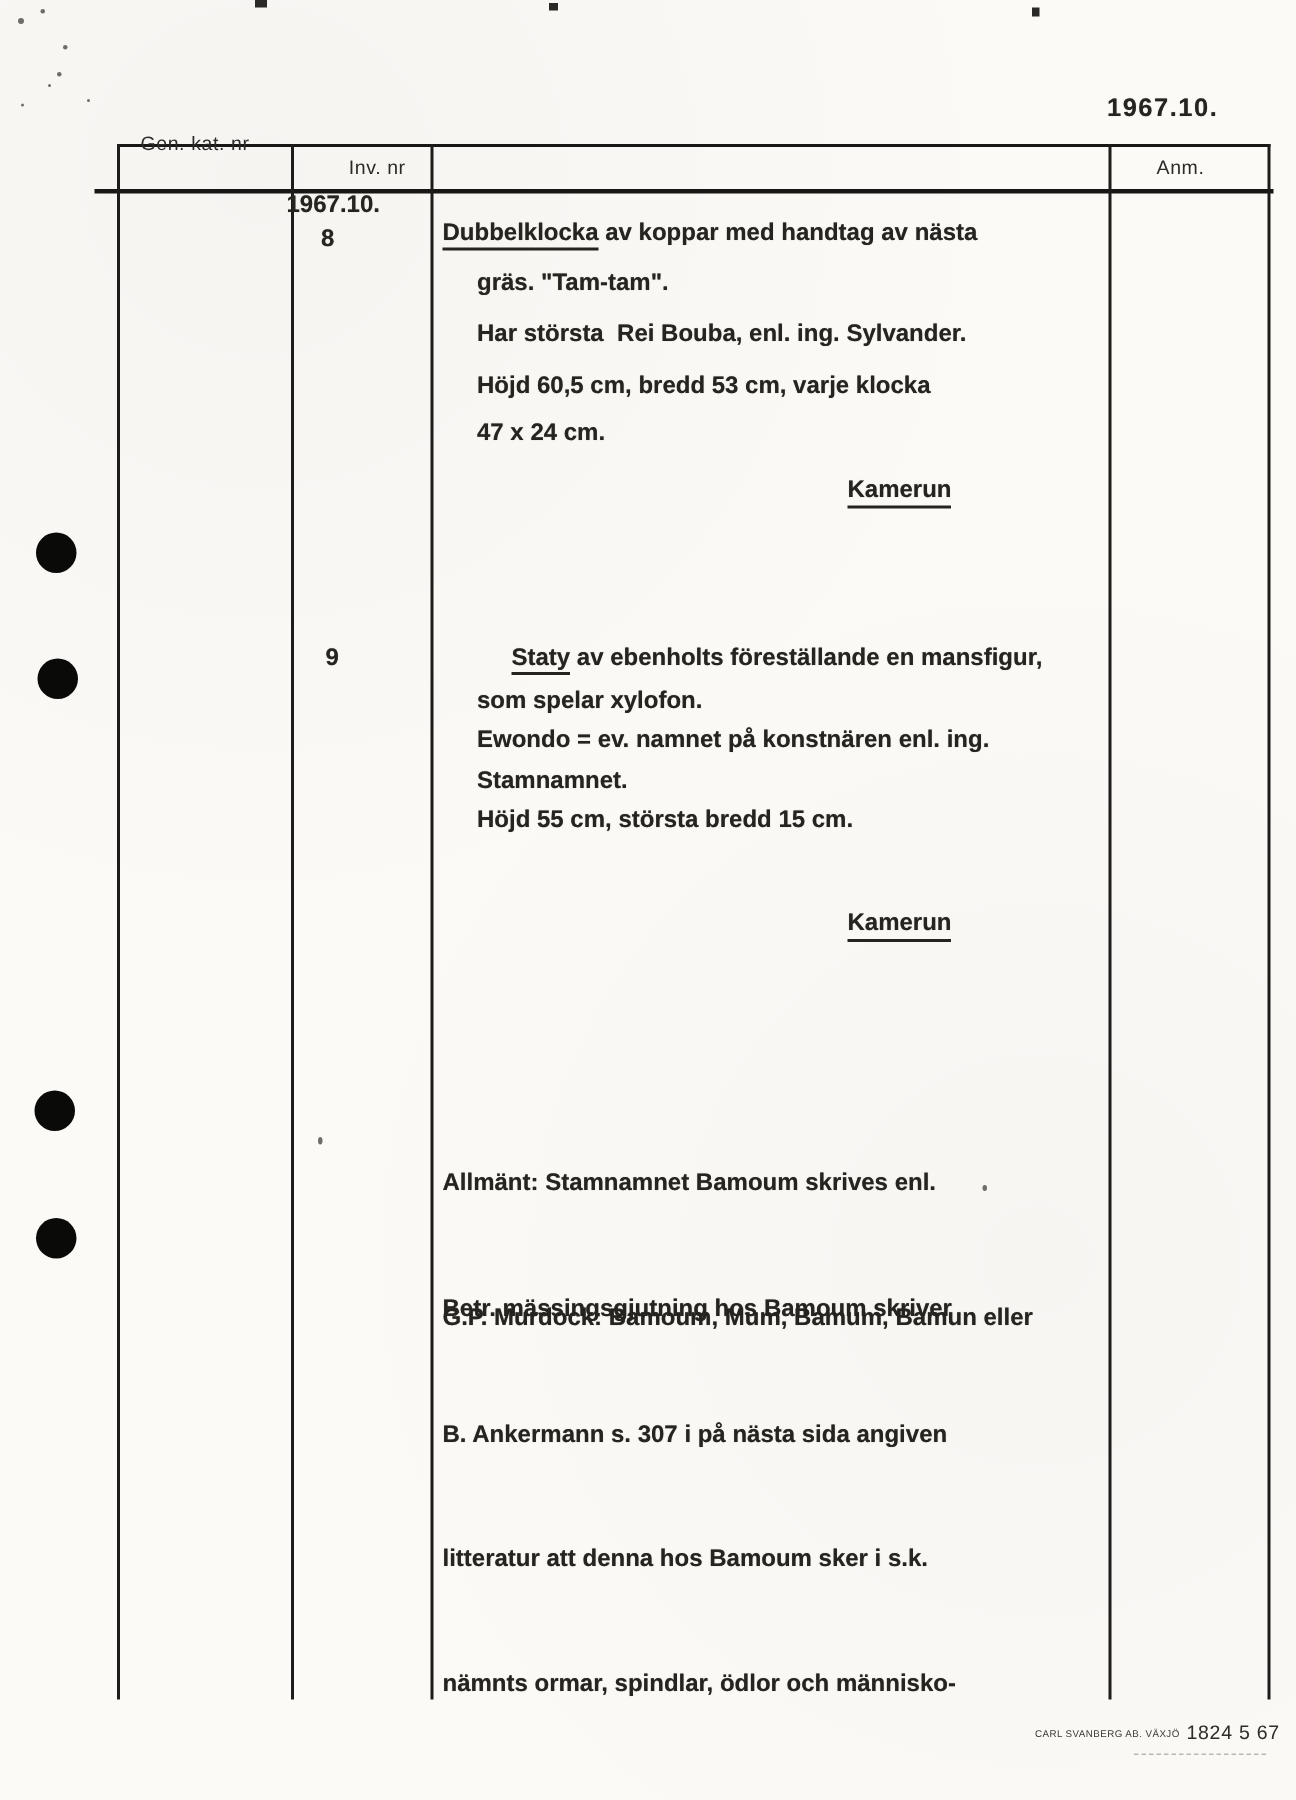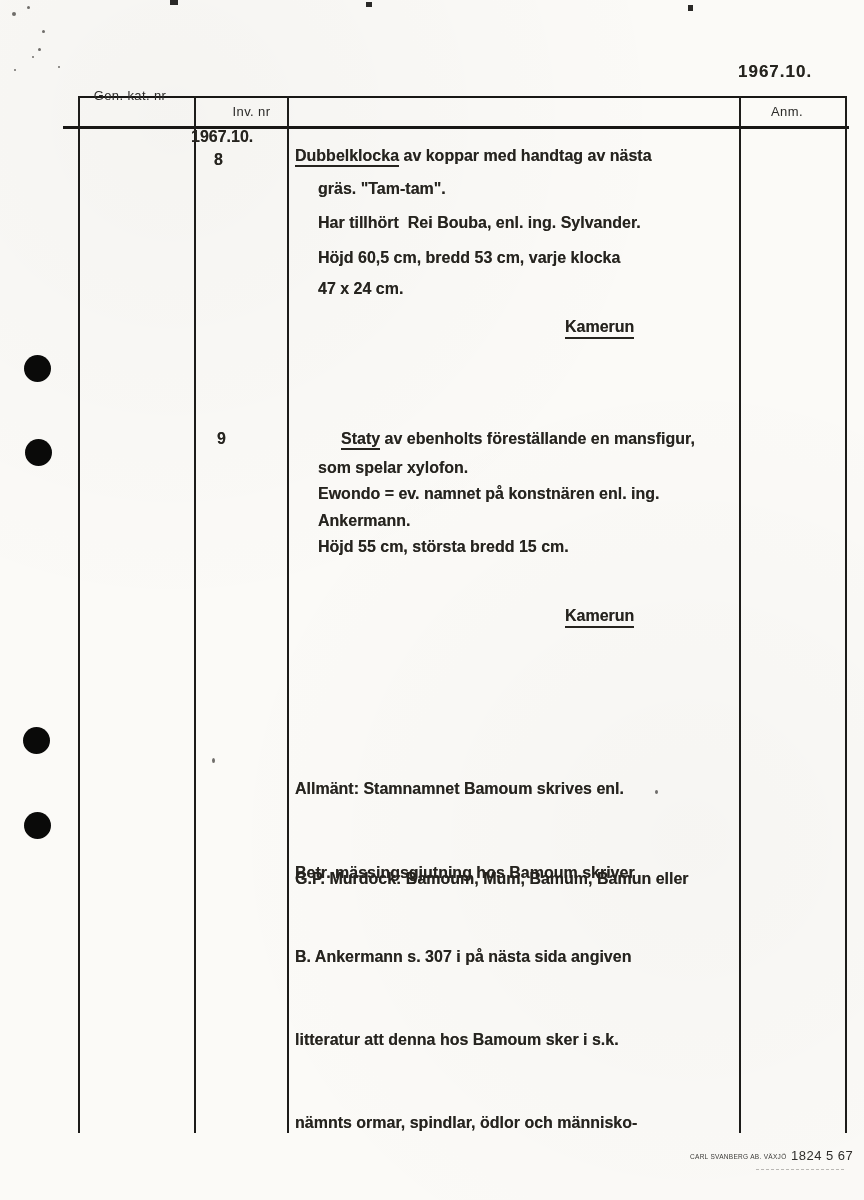--- a/index.html
+++ b/index.html
@@ -89,30 +89,30 @@
 
   <div class="formtext" style="left:78px;top:88px;width:104px;">Gen. kat. nr</div>
   <div class="formtext" style="left:194px;top:104px;width:115px;">Inv. nr</div>
   <div class="formtext" style="left:739px;top:104px;width:96px;text-align:center;">Anm.</div>
 
   <div class="tw" style="left:191px;top:128px;">1967.10.</div>
 
   <div class="tw" style="left:214px;top:151px;">8</div>
   <div class="tw" style="left:295px;top:147px;"><span class="ul">Dubbelklocka</span><span> av koppar med handtag av nästa</span></div>
   <div class="tw" style="left:318px;top:180px;">gräs. "Tam-tam".</div>
-  <div class="tw" style="left:318px;top:214px;">Har tillhört  Rei Bouba, enl. ing. Sylvander.</div>
+  <div class="tw" style="left:318px;top:214px;">Har största  Rei Bouba, enl. ing. Sylvander.</div>
   <div class="tw" style="left:318px;top:249px;">Höjd 60,5 cm, bredd 53 cm, varje klocka</div>
   <div class="tw" style="left:318px;top:280px;">47 x 24 cm.</div>
   <div class="tw ul" style="left:565px;top:318px;">Kamerun</div>
 
   <div class="tw" style="left:217px;top:430px;">9</div>
   <div class="tw" style="left:295px;top:430px;margin-left:46px;"><span class="ul">Staty</span><span> av ebenholts föreställande en mansfigur,</span></div>
   <div class="tw" style="left:318px;top:459px;">som spelar xylofon.</div>
   <div class="tw" style="left:318px;top:485px;">Ewondo = ev. namnet på konstnären enl. ing.</div>
-  <div class="tw" style="left:318px;top:512px;">Ankermann.</div>
+  <div class="tw" style="left:318px;top:512px;">Stamnamnet.</div>
   <div class="tw" style="left:318px;top:538px;">Höjd 55 cm, största bredd 15 cm.</div>
   <div class="tw ul" style="left:565px;top:607px;">Kamerun</div>
 
   <div class="para p1 tw" style="left:295px;top:714px;">
     <div>Allmänt: Stamnamnet Bamoum skrives enl.</div>
     <div>G.P. Murdock: Bamoum, Mum, Bamum, Bamun eller</div>
   </div>
 
   <div class="para p2 tw" style="left:295px;top:804px;">
     <div>Betr. mässingsgjutning hos Bamoum skriver</div>

